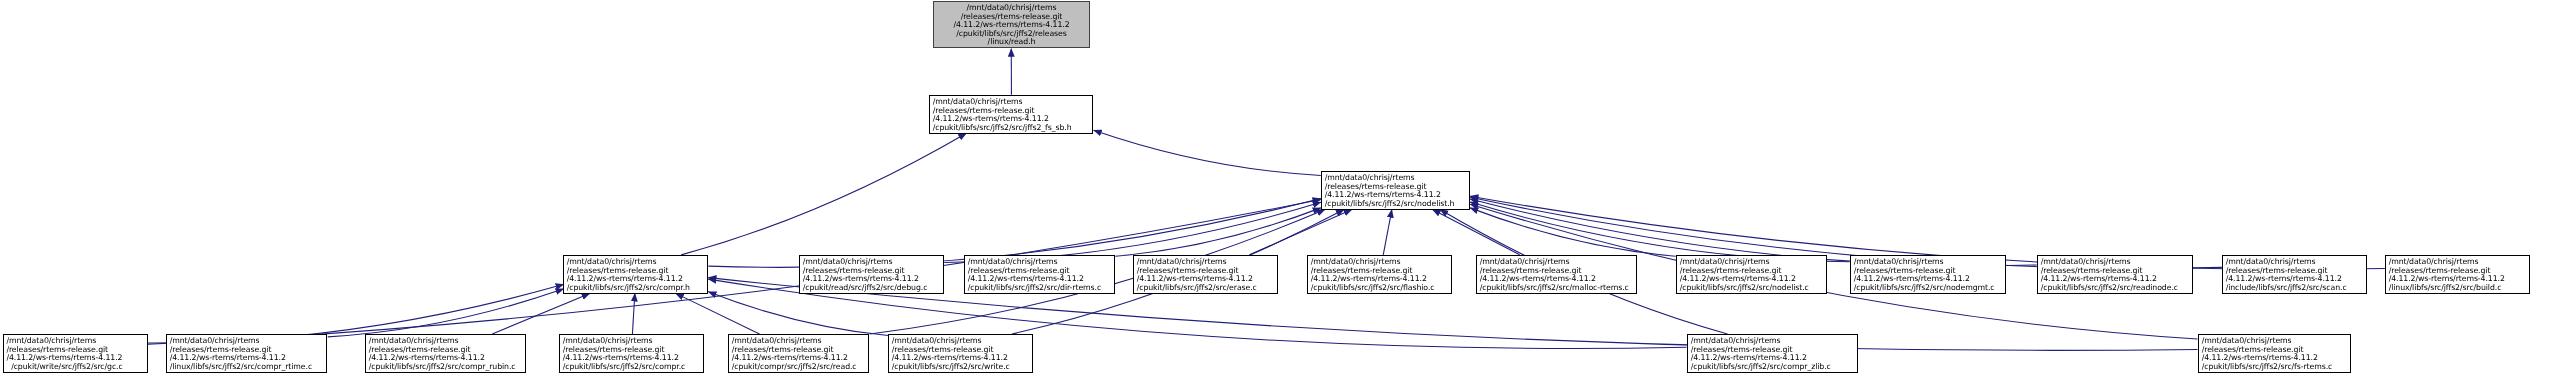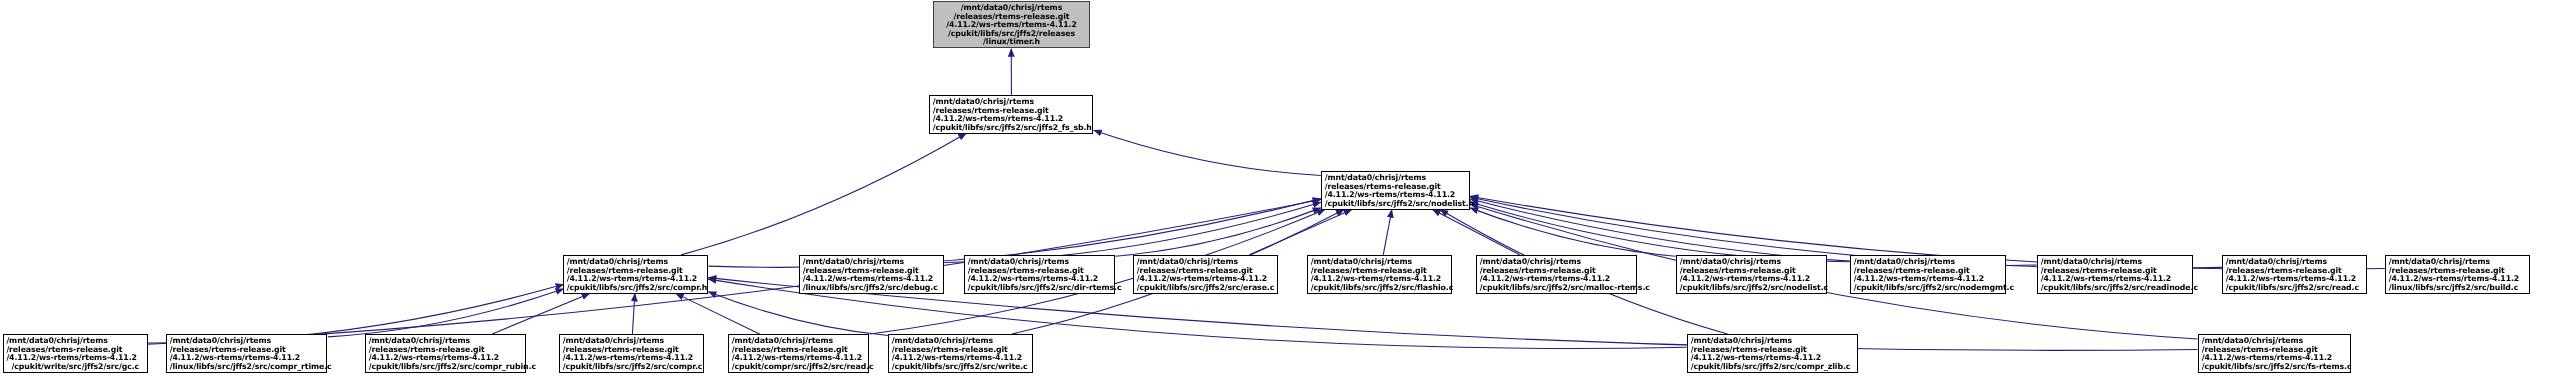--- a/index.html
+++ b/index.html
@@ -31,21 +31,20 @@
     box-sizing: border-box;
     border: 0.7px solid #000000;
     background: #ffffff;
     color: #000000;
     font-size: 7.8px;
     line-height: 8.5px;
     padding: 2px 2.7px 2px 2.7px;
     white-space: pre;
     text-align: left;
     letter-spacing: -0.1px;
-    font-weight: bold;
   }
   .graph-node.root {
     background: #bfbfbf;
     border: 0.7px solid #404040;
     text-align: center;
   }
   .graph-node .node-line {
     display: block;
   }
 </style>
@@ -85,33 +84,33 @@
         <path d="M1313.0,496.4 Q1180.0,483.6 1047.0,431.6" marker-end="url(#arrowhead)"></path>
         <path d="M1496.1,494.0 Q1741.8,439.5 1987.4,310.0" marker-end="url(#arrowhead)"></path>
         <path d="M2494.0,513.7 Q1770.5,529.3 1047.0,412.9" marker-end="url(#arrowhead)"></path>
         <path d="M2554.6,494.0 Q2342.0,435.1 2129.4,310.0" marker-end="url(#arrowhead)"></path>
         <path d="M3250.0,517.0 Q2148.5,529.9 1047.0,410.7" marker-end="url(#arrowhead)"></path>
         <path d="M3250.0,501.5 Q2712.0,467.8 2174.0,302.0" marker-end="url(#arrowhead)"></path>
       </g>
   </svg>
 
   <div id="node-layer">
-      <div class="graph-node root" style="left: 933px; top: 1.4px; width: 157px; height: 47px;"><span class="node-line">/mnt/data0/chrisj/rtems</span><span class="node-line">/releases/rtems-release.git</span><span class="node-line">/4.11.2/ws-rtems/rtems-4.11.2</span><span class="node-line">/cpukit/libfs/src/jffs2/releases</span><span class="node-line">/linux/timer.h</span></div>
+      <div class="graph-node root" style="left: 933px; top: 1.4px; width: 157px; height: 47px;"><span class="node-line">/mnt/data0/chrisj/rtems</span><span class="node-line">/releases/rtems-release.git</span><span class="node-line">/4.11.2/ws-rtems/rtems-4.11.2</span><span class="node-line">/cpukit/libfs/src/jffs2/releases</span><span class="node-line">/linux/read.h</span></div>
       <div class="graph-node" style="left: 929px; top: 95px; width: 164px; height: 39px;"><span class="node-line">/mnt/data0/chrisj/rtems</span><span class="node-line">/releases/rtems-release.git</span><span class="node-line">/4.11.2/ws-rtems/rtems-4.11.2</span><span class="node-line">/cpukit/libfs/src/jffs2/src/jffs2_fs_sb.h</span></div>
       <div class="graph-node" style="left: 1321px; top: 171px; width: 149px; height: 39px;"><span class="node-line">/mnt/data0/chrisj/rtems</span><span class="node-line">/releases/rtems-release.git</span><span class="node-line">/4.11.2/ws-rtems/rtems-4.11.2</span><span class="node-line">/cpukit/libfs/src/jffs2/src/nodelist.h</span></div>
       <div class="graph-node" style="left: 563px; top: 255px; width: 145px; height: 39px;"><span class="node-line">/mnt/data0/chrisj/rtems</span><span class="node-line">/releases/rtems-release.git</span><span class="node-line">/4.11.2/ws-rtems/rtems-4.11.2</span><span class="node-line">/cpukit/libfs/src/jffs2/src/compr.h</span></div>
-      <div class="graph-node" style="left: 799px; top: 255px; width: 145px; height: 39px;"><span class="node-line">/mnt/data0/chrisj/rtems</span><span class="node-line">/releases/rtems-release.git</span><span class="node-line">/4.11.2/ws-rtems/rtems-4.11.2</span><span class="node-line">/linux/libfs/src/jffs2/src/debug.c</span></div>
+      <div class="graph-node" style="left: 799px; top: 255px; width: 145px; height: 39px;"><span class="node-line">/mnt/data0/chrisj/rtems</span><span class="node-line">/releases/rtems-release.git</span><span class="node-line">/4.11.2/ws-rtems/rtems-4.11.2</span><span class="node-line">/cpukit/read/src/jffs2/src/debug.c</span></div>
       <div class="graph-node" style="left: 964px; top: 255px; width: 151px; height: 39px;"><span class="node-line">/mnt/data0/chrisj/rtems</span><span class="node-line">/releases/rtems-release.git</span><span class="node-line">/4.11.2/ws-rtems/rtems-4.11.2</span><span class="node-line">/cpukit/libfs/src/jffs2/src/dir-rtems.c</span></div>
       <div class="graph-node" style="left: 1133px; top: 255px; width: 145px; height: 39px;"><span class="node-line">/mnt/data0/chrisj/rtems</span><span class="node-line">/releases/rtems-release.git</span><span class="node-line">/4.11.2/ws-rtems/rtems-4.11.2</span><span class="node-line">/cpukit/libfs/src/jffs2/src/erase.c</span></div>
       <div class="graph-node" style="left: 1307px; top: 255px; width: 145px; height: 39px;"><span class="node-line">/mnt/data0/chrisj/rtems</span><span class="node-line">/releases/rtems-release.git</span><span class="node-line">/4.11.2/ws-rtems/rtems-4.11.2</span><span class="node-line">/cpukit/libfs/src/jffs2/src/flashio.c</span></div>
       <div class="graph-node" style="left: 1476px; top: 255px; width: 161px; height: 39px;"><span class="node-line">/mnt/data0/chrisj/rtems</span><span class="node-line">/releases/rtems-release.git</span><span class="node-line">/4.11.2/ws-rtems/rtems-4.11.2</span><span class="node-line">/cpukit/libfs/src/jffs2/src/malloc-rtems.c</span></div>
       <div class="graph-node" style="left: 1676px; top: 255px; width: 151px; height: 39px;"><span class="node-line">/mnt/data0/chrisj/rtems</span><span class="node-line">/releases/rtems-release.git</span><span class="node-line">/4.11.2/ws-rtems/rtems-4.11.2</span><span class="node-line">/cpukit/libfs/src/jffs2/src/nodelist.c</span></div>
       <div class="graph-node" style="left: 1850px; top: 255px; width: 156px; height: 39px;"><span class="node-line">/mnt/data0/chrisj/rtems</span><span class="node-line">/releases/rtems-release.git</span><span class="node-line">/4.11.2/ws-rtems/rtems-4.11.2</span><span class="node-line">/cpukit/libfs/src/jffs2/src/nodemgmt.c</span></div>
       <div class="graph-node" style="left: 2037px; top: 255px; width: 156px; height: 39px;"><span class="node-line">/mnt/data0/chrisj/rtems</span><span class="node-line">/releases/rtems-release.git</span><span class="node-line">/4.11.2/ws-rtems/rtems-4.11.2</span><span class="node-line">/cpukit/libfs/src/jffs2/src/readinode.c</span></div>
-      <div class="graph-node" style="left: 2222px; top: 255px; width: 145px; height: 39px;"><span class="node-line">/mnt/data0/chrisj/rtems</span><span class="node-line">/releases/rtems-release.git</span><span class="node-line">/4.11.2/ws-rtems/rtems-4.11.2</span><span class="node-line">/cpukit/libfs/src/jffs2/src/read.c</span></div>
+      <div class="graph-node" style="left: 2222px; top: 255px; width: 145px; height: 39px;"><span class="node-line">/mnt/data0/chrisj/rtems</span><span class="node-line">/releases/rtems-release.git</span><span class="node-line">/4.11.2/ws-rtems/rtems-4.11.2</span><span class="node-line">/include/libfs/src/jffs2/src/scan.c</span></div>
       <div class="graph-node" style="left: 2385px; top: 255px; width: 145px; height: 39px;"><span class="node-line">/mnt/data0/chrisj/rtems</span><span class="node-line">/releases/rtems-release.git</span><span class="node-line">/4.11.2/ws-rtems/rtems-4.11.2</span><span class="node-line">/linux/libfs/src/jffs2/src/build.c</span></div>
       <div class="graph-node" style="left: 2.7px; top: 334px; width: 145px; height: 39px;"><span class="node-line">/mnt/data0/chrisj/rtems</span><span class="node-line">/releases/rtems-release.git</span><span class="node-line">/4.11.2/ws-rtems/rtems-4.11.2</span><span class="node-line">  /cpukit/write/src/jffs2/src/gc.c</span></div>
       <div class="graph-node" style="left: 166px; top: 334px; width: 161px; height: 39px;"><span class="node-line">/mnt/data0/chrisj/rtems</span><span class="node-line">/releases/rtems-release.git</span><span class="node-line">/4.11.2/ws-rtems/rtems-4.11.2</span><span class="node-line">/linux/libfs/src/jffs2/src/compr_rtime.c</span></div>
       <div class="graph-node" style="left: 365px; top: 334px; width: 161px; height: 39px;"><span class="node-line">/mnt/data0/chrisj/rtems</span><span class="node-line">/releases/rtems-release.git</span><span class="node-line">/4.11.2/ws-rtems/rtems-4.11.2</span><span class="node-line">/cpukit/libfs/src/jffs2/src/compr_rubin.c</span></div>
       <div class="graph-node" style="left: 559px; top: 334px; width: 145px; height: 39px;"><span class="node-line">/mnt/data0/chrisj/rtems</span><span class="node-line">/releases/rtems-release.git</span><span class="node-line">/4.11.2/ws-rtems/rtems-4.11.2</span><span class="node-line">/cpukit/libfs/src/jffs2/src/compr.c</span></div>
       <div class="graph-node" style="left: 728px; top: 334px; width: 141px; height: 39px;"><span class="node-line">/mnt/data0/chrisj/rtems</span><span class="node-line">/releases/rtems-release.git</span><span class="node-line">/4.11.2/ws-rtems/rtems-4.11.2</span><span class="node-line">/cpukit/compr/src/jffs2/src/read.c</span></div>
       <div class="graph-node" style="left: 888px; top: 334px; width: 145px; height: 39px;"><span class="node-line">/mnt/data0/chrisj/rtems</span><span class="node-line">/releases/rtems-release.git</span><span class="node-line">/4.11.2/ws-rtems/rtems-4.11.2</span><span class="node-line">/cpukit/libfs/src/jffs2/src/write.c</span></div>
       <div class="graph-node" style="left: 1687px; top: 334px; width: 171px; height: 39px;"><span class="node-line">/mnt/data0/chrisj/rtems</span><span class="node-line">/releases/rtems-release.git</span><span class="node-line">/4.11.2/ws-rtems/rtems-4.11.2</span><span class="node-line">/cpukit/libfs/src/jffs2/src/compr_zlib.c</span></div>
       <div class="graph-node" style="left: 2198px; top: 334px; width: 153px; height: 39px;"><span class="node-line">/mnt/data0/chrisj/rtems</span><span class="node-line">/releases/rtems-release.git</span><span class="node-line">/4.11.2/ws-rtems/rtems-4.11.2</span><span class="node-line">/cpukit/libfs/src/jffs2/src/fs-rtems.c</span></div>
     </div>

